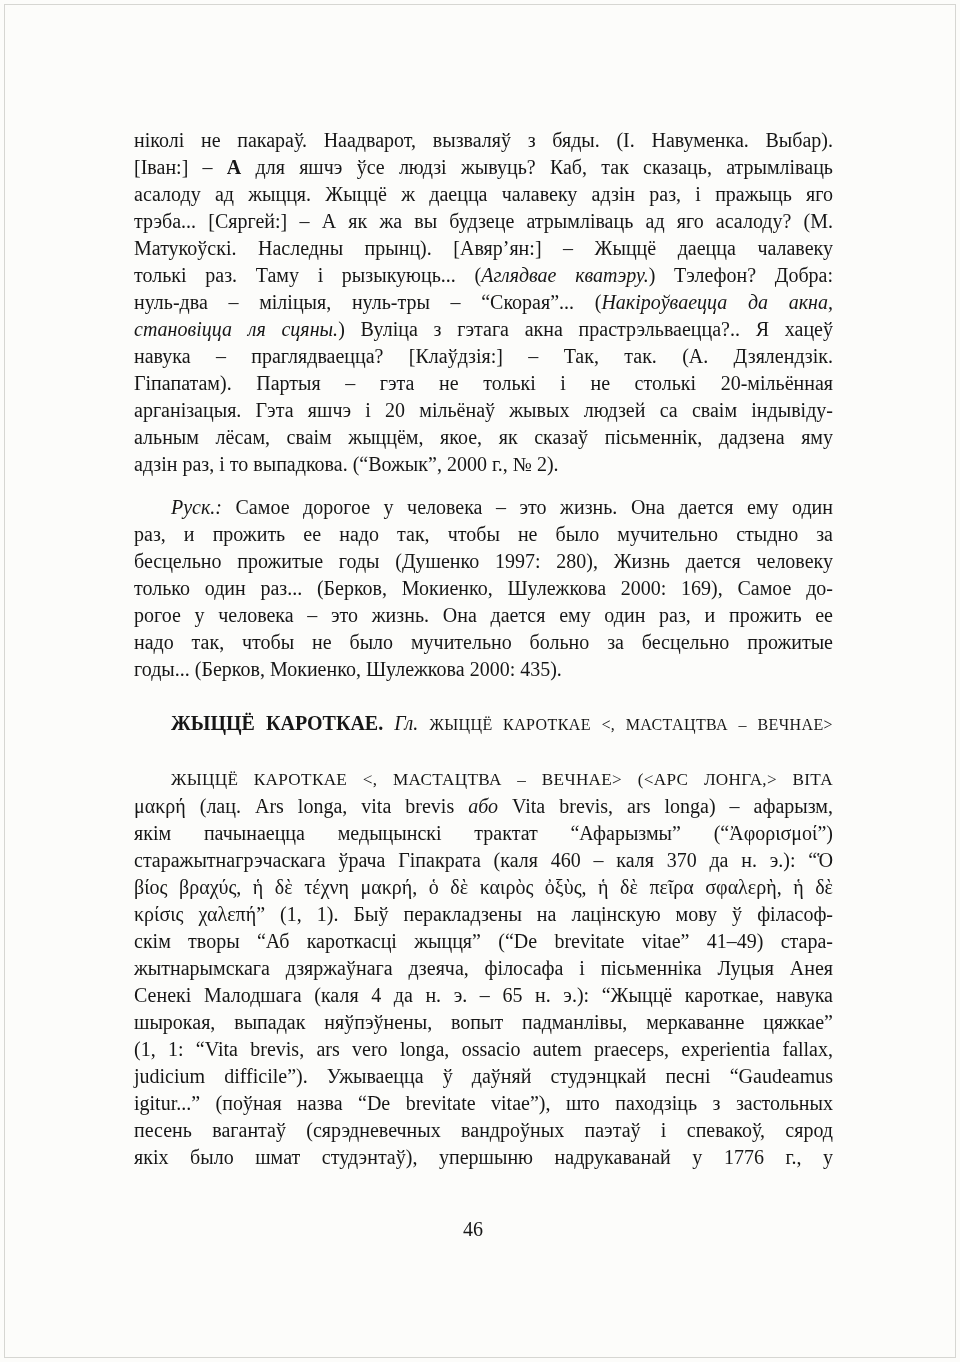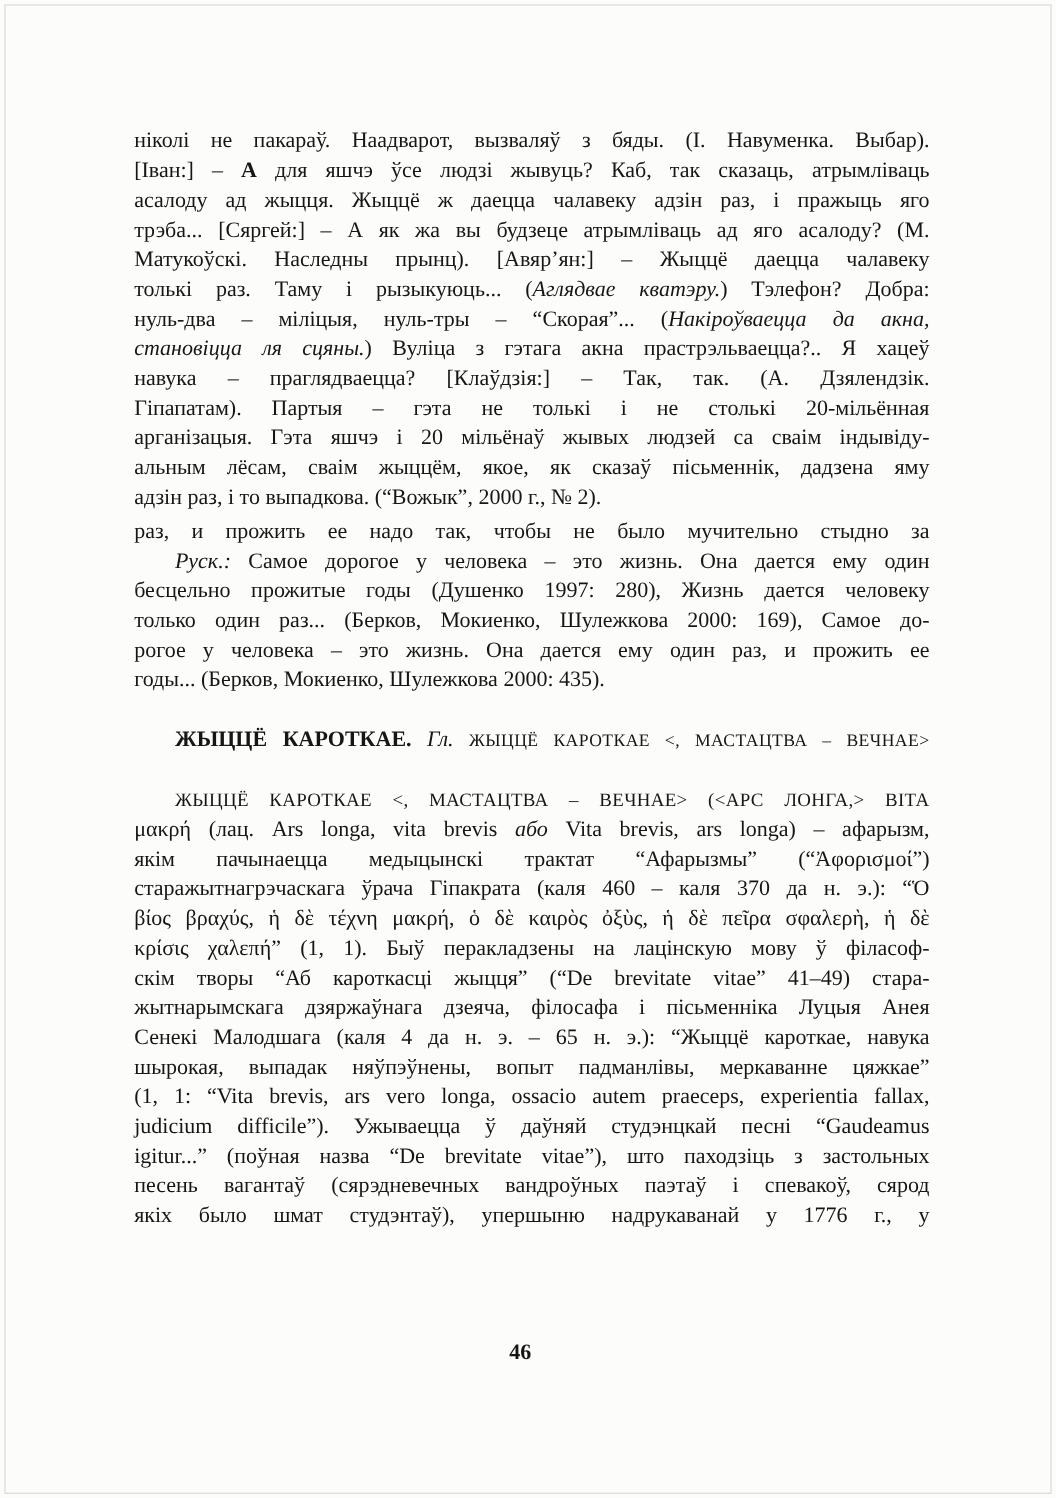--- a/index.html
+++ b/index.html
@@ -19,40 +19,39 @@
   .page-body {
     position: absolute;
     left: 118px;
     top: 111px;
     width: 731px;
     font-family: "Liberation Serif", "DejaVu Serif", serif;
     font-size: 20px;
     line-height: 27px;
     color: #161616;
   }
-  .para { margin: 4px; }
+  .para { margin: 16px; }
   .para.gap { margin-top: 27px; }
   .line { text-align: justify; }
   .line.just { text-align-last: justify; }
   .line.indent { text-indent: 37px; }
   .n { }
   .b { font-weight: 700; }
   .i { font-style: italic; }
   .sc { font-size: 0.80em; letter-spacing: 0.4px; }
   .bsc { font-weight: 400; font-size: 0.86em; letter-spacing: 0.3px; }
   .page-number {
     position: absolute;
     left: 118px;
     top: 1218px;
     width: 710px;
     text-align: center;
     font-family: "Liberation Serif", "DejaVu Serif", serif;
     font-size: 20px;
     color: #161616;
-    font-weight: bold;
   }
 </style>
 </head>
 <body>
 
 <div class="scan-frame"></div>
 
 <main class="page-body">
     <div class="para">
       <div class="line just"><span class="n">ніколі не пакараў. Наадварот, вызваляў з бяды. (І. Навуменка. Выбар).</span></div>
@@ -63,25 +62,26 @@
       <div class="line just"><span class="n">толькі раз. Таму і рызыкуюць... (</span><span class="i">Аглядвае кватэру.</span><span class="n">) Тэлефон? Добра:</span></div>
       <div class="line just"><span class="n">нуль-два – міліцыя, нуль-тры – “Скорая”... (</span><span class="i">Накіроўваецца да акна,</span></div>
       <div class="line just"><span class="i">становіцца ля сцяны.</span><span class="n">) Вуліца з гэтага акна прастрэльваецца?.. Я хацеў</span></div>
       <div class="line just"><span class="n">навука – праглядваецца? [Клаўдзія:] – Так, так. (А. Дзялендзік.</span></div>
       <div class="line just"><span class="n">Гіпапатам). Партыя – гэта не толькі і не столькі 20-мільённая</span></div>
       <div class="line just"><span class="n">арганізацыя. Гэта яшчэ і 20 мільёнаў жывых людзей са сваім індывіду-</span></div>
       <div class="line just"><span class="n">альным лёсам, сваім жыццём, якое, як сказаў пісьменнік, дадзена яму</span></div>
       <div class="line"><span class="n">адзін раз, і то выпадкова. (“Вожык”, 2000 г., № 2).</span></div>
     </div>
     <div class="para">
+      <div class="line just indent"><span class="i">Руск.:</span><span class="n"> Самое дорогое у человека – это жизнь. Она дается ему один</span></div>
       <div class="line just"><span class="n">раз, и прожить ее надо так, чтобы не было мучительно стыдно за</span></div>
-      <div class="line just indent"><span class="i">Руск.:</span><span class="n"> Самое дорогое у человека – это жизнь. Она дается ему один</span></div>
       <div class="line just"><span class="n">бесцельно прожитые годы (Душенко 1997: 280), Жизнь дается человеку</span></div>
       <div class="line just"><span class="n">только один раз... (Берков, Мокиенко, Шулежкова 2000: 169), Самое до-</span></div>
       <div class="line just"><span class="n">рогое у человека – это жизнь. Она дается ему один раз, и прожить ее</span></div>
+      <div class="line just"><span class="n">надо так, чтобы не было мучительно больно за бесцельно прожитые</span></div>
       <div class="line"><span class="n">годы... (Берков, Мокиенко, Шулежкова 2000: 435).</span></div>
     </div>
     <div class="para gap">
       <div class="line just indent"><span class="b">ЖЫЦЦЁ КАРОТКАЕ.</span><span class="n"> </span><span class="i">Гл.</span><span class="n"> </span><span class="sc">ЖЫЦЦЁ КАРОТКАЕ &lt;, МАСТАЦТВА – ВЕЧНАЕ&gt;</span></div>
     </div>
     <div class="para gap">
       <div class="line just indent"><span class="bsc">ЖЫЦЦЁ КАРОТКАЕ &lt;, МАСТАЦТВА – ВЕЧНАЕ&gt; (&lt;АРС ЛОНГА,&gt; ВІТА</span></div>
       <div class="line just"><span class="n">μακρή (лац. Ars longa, vita brevis </span><span class="i">або</span><span class="n"> Vita brevis, ars longa) – афарызм,</span></div>
       <div class="line just"><span class="n">якім пачынаецца медыцынскі трактат “Афарызмы” (“Ἀφορισμοί”)</span></div>
       <div class="line just"><span class="n">старажытнагрэчаскага ўрача Гіпакрата (каля 460 – каля 370 да н. э.): “Ὁ</span></div>

